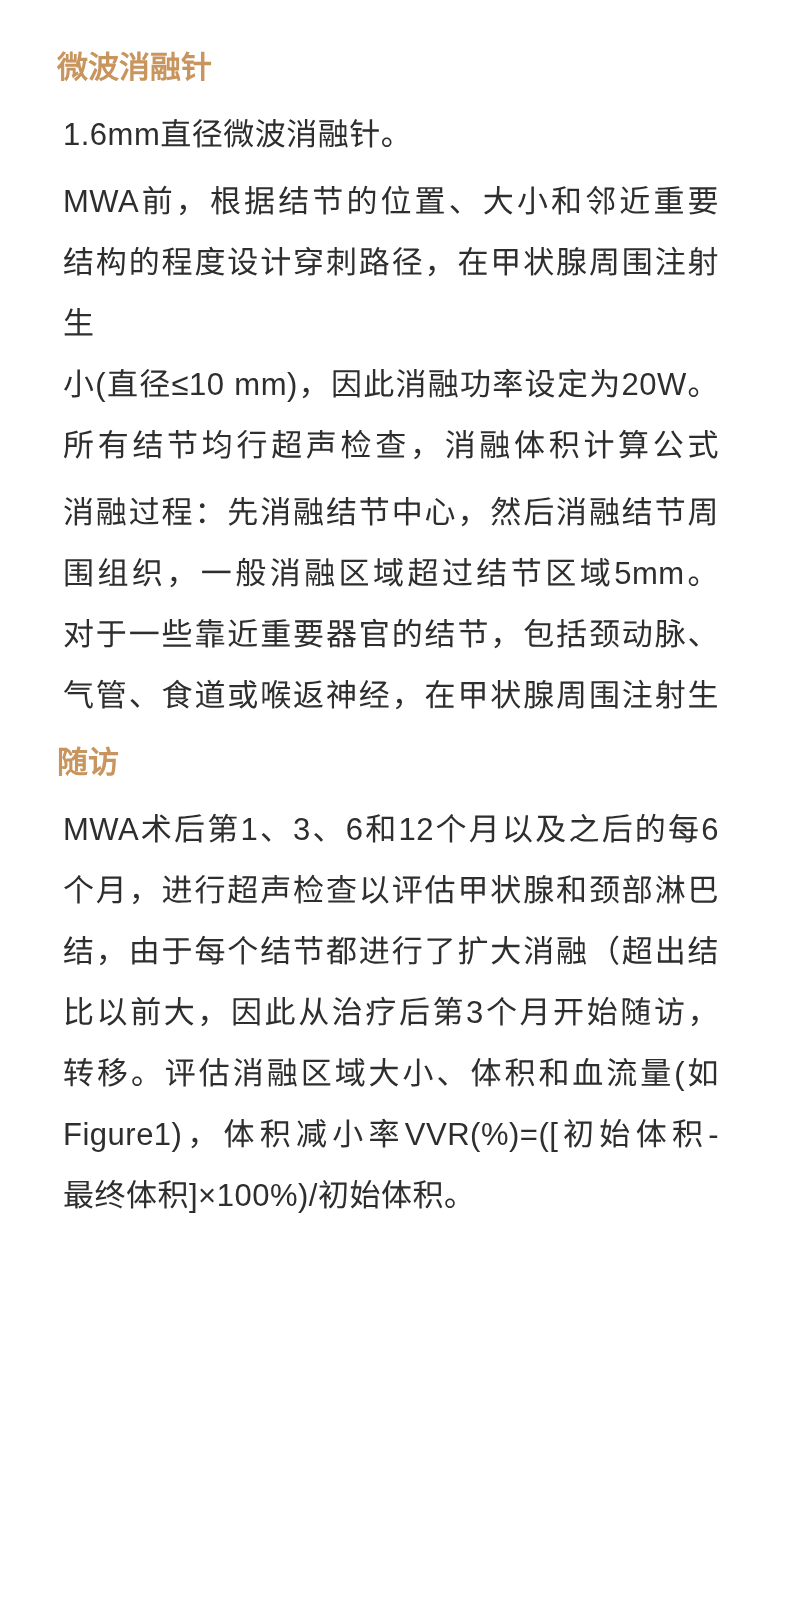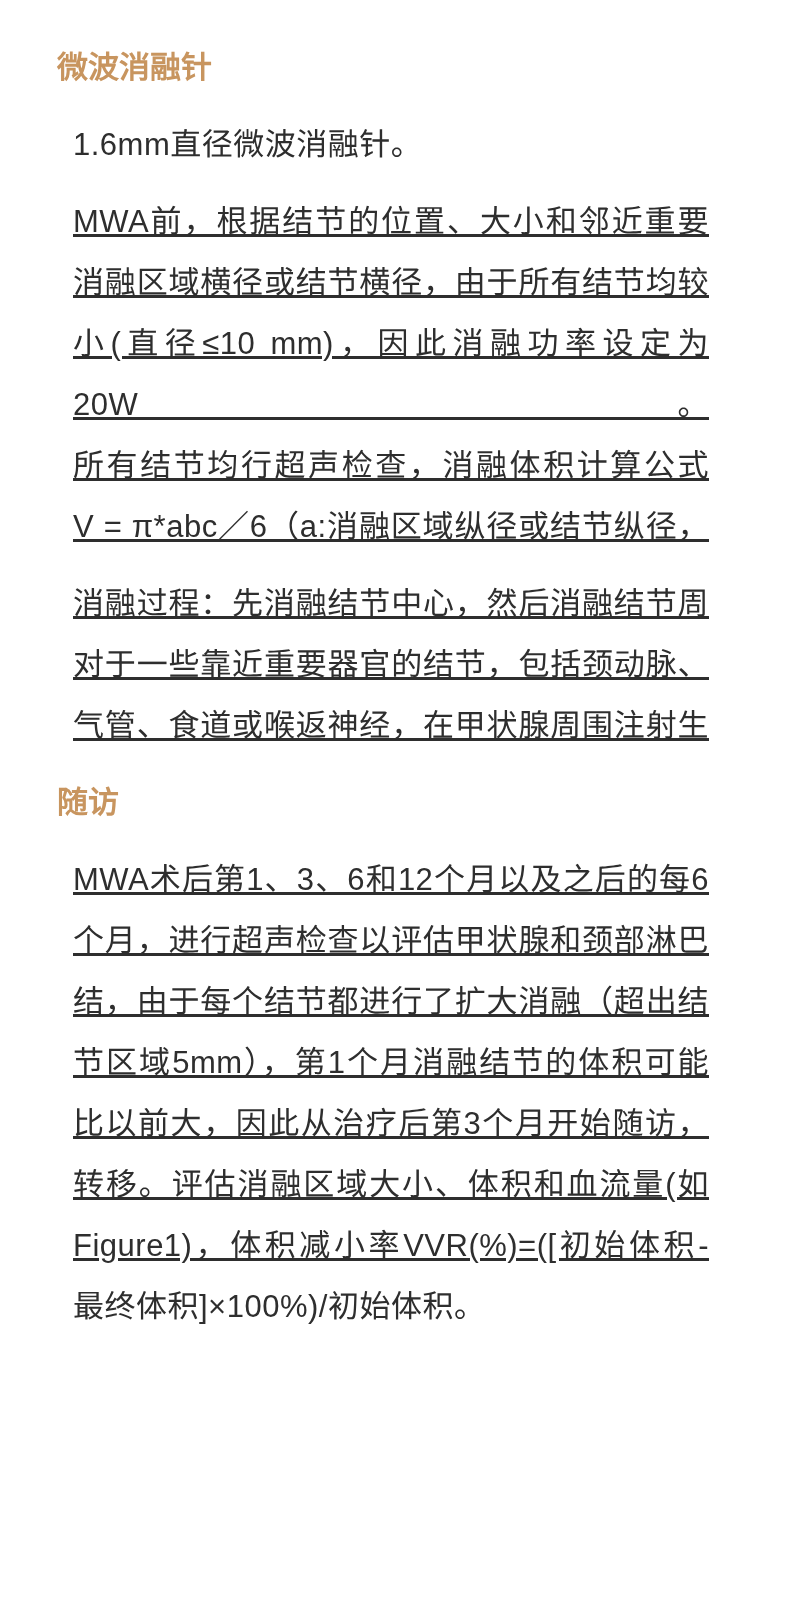--- a/index.html
+++ b/index.html
@@ -21,61 +21,59 @@
   .heading {
     margin: 0;
     font-size: 31px;
     line-height: 61px;
     font-weight: bold;
     color: var(--heading-color, #c8955f);
     text-align: left;
     white-space: nowrap;
   }
   .para {
-    margin: 16px;
+    margin: 6px;
   }
   .line {
     display: block;
     font-size: 31px;
     line-height: 61px;
     color: var(--body-color, #2e2e2e);
     text-align: left;
     letter-spacing: 0.5px;
   }
   .line.full {
     text-align: justify;
     text-align-last: justify;
     text-justify: inter-character;
-    text-decoration: underline;
   }
 </style>
 </head>
 <body style="--heading-color: #c8955f; --body-color: #2e2e2e; background: rgb(255, 255, 255);">
 
 <main class="article" id="article">
     <h2 class="heading">微波消融针</h2>
     <p class="para">
       <span class="line">1.6mm直径微波消融针。</span>
     </p>
     <p class="para">
       <span class="line full">MWA前，根据结节的位置、大小和邻近重要</span>
-      <span class="line full">消融区域横径或结节横径，由于所有结节均较</span>
+      <span class="line full">结构的程度设计穿刺路径，在甲状腺周围注射生</span>
       <span class="line full">小(直径≤10 mm)，因此消融功率设定为20W。</span>
       <span class="line full">所有结节均行超声检查，消融体积计算公式</span>
-      <span class="line full">V = π*abc／6（a:消融区域纵径或结节纵径，</span>
     </p>
     <p class="para">
       <span class="line full">消融过程：先消融结节中心，然后消融结节周</span>
+      <span class="line full">围组织，一般消融区域超过结节区域5mm。</span>
       <span class="line full">对于一些靠近重要器官的结节，包括颈动脉、</span>
       <span class="line full">气管、食道或喉返神经，在甲状腺周围注射生</span>
     </p>
     <h2 class="heading">随访</h2>
     <p class="para">
       <span class="line full">MWA术后第1、3、6和12个月以及之后的每6</span>
       <span class="line full">个月，进行超声检查以评估甲状腺和颈部淋巴</span>
       <span class="line full">结，由于每个结节都进行了扩大消融（超出结</span>
-      <span class="line full">节区域5mm），第1个月消融结节的体积可能</span>
       <span class="line full">比以前大，因此从治疗后第3个月开始随访，</span>
       <span class="line full">转移。评估消融区域大小、体积和血流量(如</span>
       <span class="line full">Figure1)，体积减小率VVR(%)=([初始体积-</span>
       <span class="line">最终体积]×100%)/初始体积。</span>
     </p>
   </main>
 
 </body></html>

